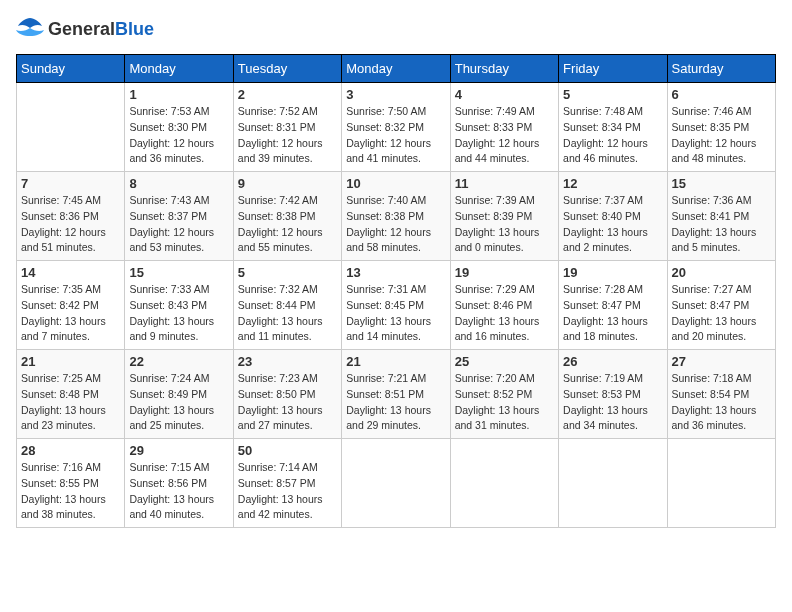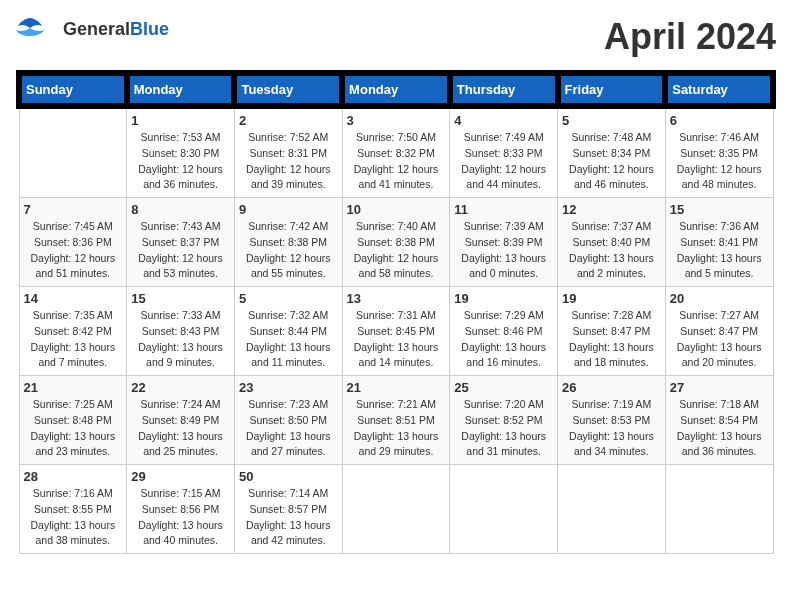--- a/index.html
+++ b/index.html
@@ -12,21 +12,21 @@
     }
     .header-area {
       display: flex;
       justify-content: space-between;
       align-items: flex-start;
       margin-bottom: 12px;
     }
     .logo {
       display: flex;
       align-items: center;
-      gap: 19px;
+      gap: 4px;
     }
     .logo-text-general {
       font-size: 18px;
       font-weight: bold;
       color: #333;
     }
     .logo-text-blue {
       font-size: 18px;
       font-weight: bold;
       color: #1565c0;
@@ -51,22 +51,22 @@
       width: 100%;
       border-collapse: collapse;
       font-size: 11px;
     }
     thead tr th {
       background-color: #1565c0;
       color: #fff;
       padding: 6px 4px;
       text-align: left;
       font-size: 13px;
-      font-weight: bold;
-      border: 6px solid #000000;
+      font-weight: normal;
+      border: 1px solid #000000;
     }
     tbody tr td {
       border: 1px solid #ccc;
       vertical-align: top;
       padding: 4px;
       width: calc(100% / 7);
       min-height: 80px;
       background: #fff;
     }
     tbody tr:nth-child(even) td {
@@ -76,21 +76,20 @@
       font-size: 13px;
       font-weight: bold;
       color: #333;
       display: block;
       margin-bottom: 2px;
     }
     .day-detail {
       color: #333;
       font-size: 10.5px;
       line-height: 1.5;
-      text-align: center;
     }
     .empty-cell {
       background: #fff;
     }
   </style>
 </head>
 <body>
 
 <div class="header-area">
   <div class="logo">
@@ -98,21 +97,20 @@
       <svg class="logo-bird" viewBox="0 0 28 22" xmlns="http://www.w3.org/2000/svg">
         <path d="M14 2 C10 2, 4 6, 2 10 C6 8, 10 9, 14 12 C18 9, 22 8, 26 10 C24 6, 18 2, 14 2Z" fill="#1565c0"></path>
         <path d="M14 12 C18 15, 24 16, 28 14 C26 18, 20 20, 14 20 C8 20, 2 18, 0 14 C4 16, 10 15, 14 12Z" fill="#42a5f5"></path>
       </svg>
     </div>
     <div>
       <span class="logo-text-general">General</span><span class="logo-text-blue">Blue</span>
     </div>
   </div>
   <div class="title-area">
-    <div class="month-title">April 2024</div>
   </div>
 </div>
 
 <table>
   <thead>
     <tr id="days-header">
     <th>Sunday</th>
         <th>Monday</th>
         <th>Tuesday</th>
         <th>Monday</th>

